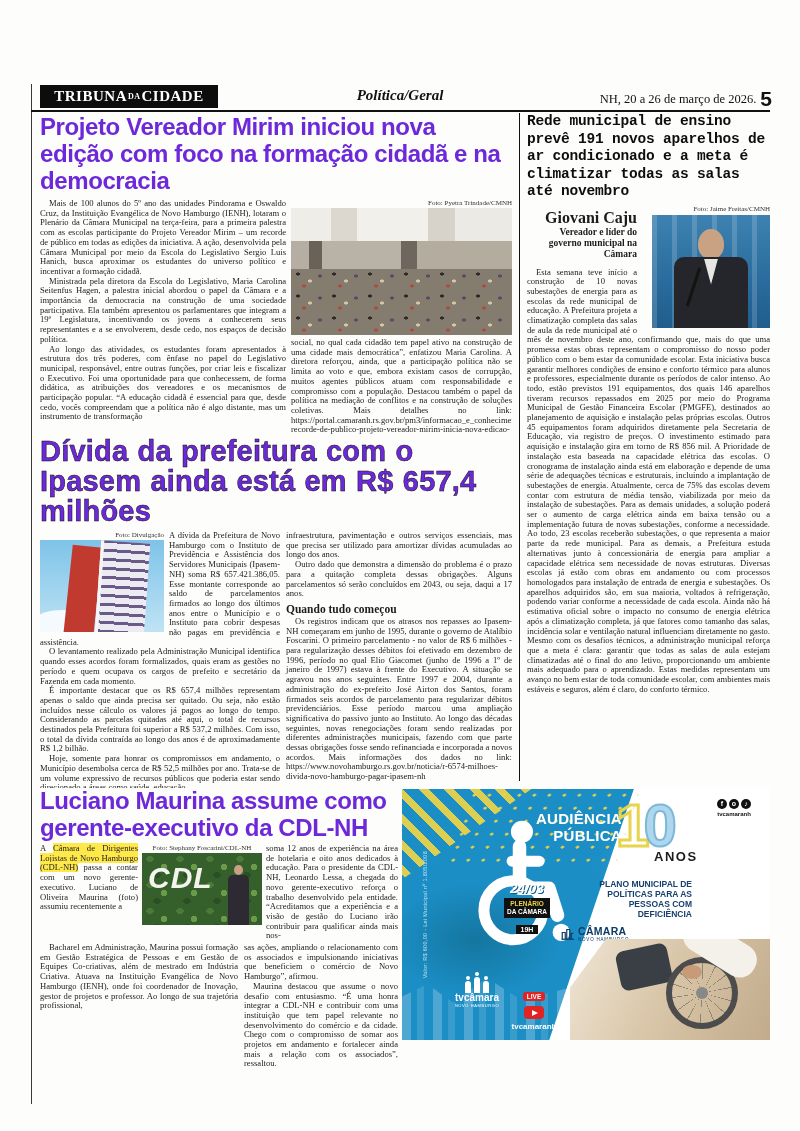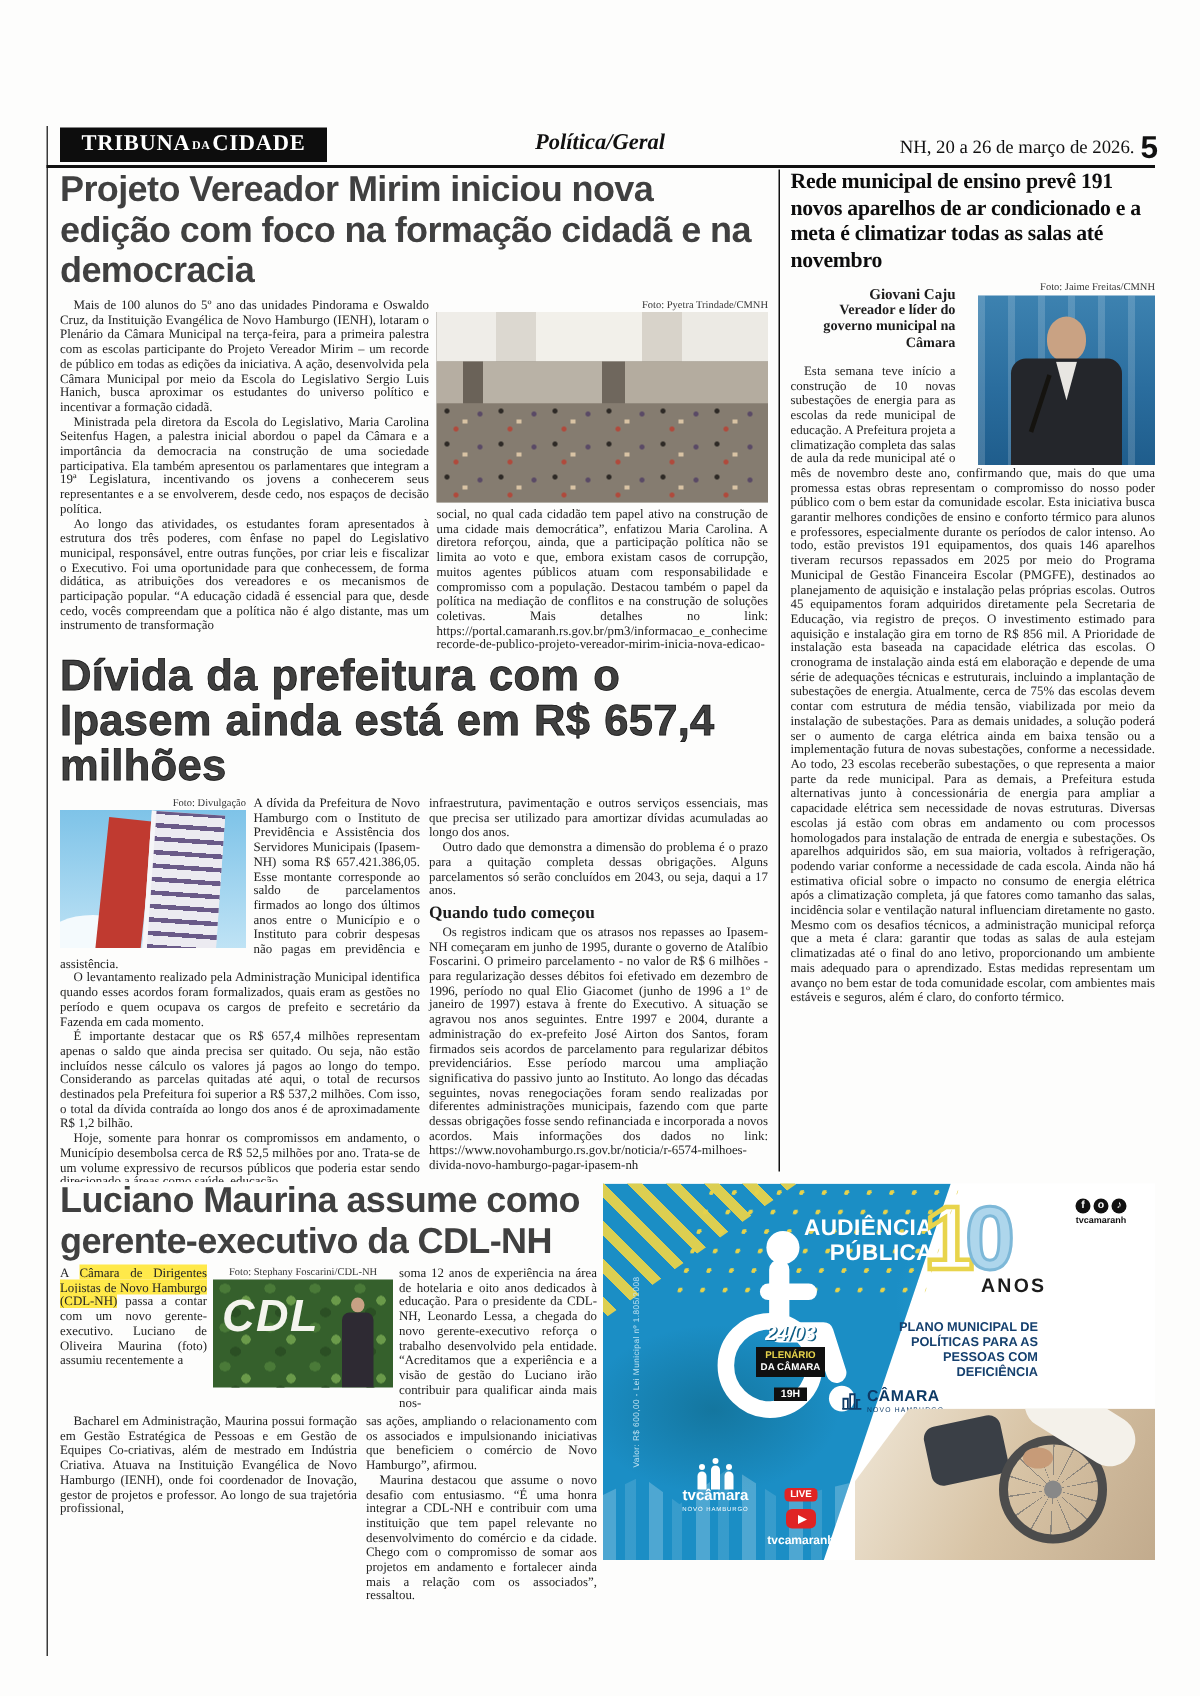--- a/index.html
+++ b/index.html
@@ -16,21 +16,21 @@
          font-weight:bold;font-size:15px;letter-spacing:.5px;}
   .brand .da{font-size:8px;margin:0 1px;align-self:center;}
   .section-title{position:absolute;left:300px;top:87px;width:200px;text-align:center;
          font-weight:bold;font-style:italic;font-size:15px;color:#111;}
   .dateline{position:absolute;right:28px;top:87px;font-size:12.5px;color:#111;white-space:nowrap;}
   .dateline .pagenum{font-family:"Liberation Sans",sans-serif;font-weight:bold;font-size:21px;
          vertical-align:-3px;margin-left:4px;}
 
   
   h1,h2,h3{margin:0;padding:0;}
-  .hl-sans{font-family:"Liberation Sans",sans-serif;font-weight:bold;color:#404040;}
+  .hl-sans{font-family:"Liberation Sans",sans-serif;font-weight:bold;color:#6d28d9;}
   .body-text p{margin:0;text-align:justify;text-indent:9px;font-size:8.6px;line-height:9.7px;color:#222;}
   .body-text p.noindent{text-indent:0;}
   .credit{font-size:7px;color:#333;text-align:right;line-height:9px;}
   .photo{position:relative;overflow:hidden;text-align:right;}
 
   
   .a1{position:absolute;left:40px;top:113px;width:472px;height:322px;overflow:hidden;}
   .a1 h1{font-size:24px;line-height:27px;letter-spacing:-0.4px;}
   .a1 .cols{display:flex;gap:5px;margin-top:5px;}
   .a1 .c1{width:246px;}
@@ -44,35 +44,35 @@
       background-image:
         radial-gradient(3px 2.5px at 7px 5px,#2e2a26 60%,transparent 65%),
         radial-gradient(3px 2.5px at 19px 12px,#d9c3a4 60%,transparent 65%),
         radial-gradient(3px 2.5px at 29px 7px,#5a4a66 60%,transparent 65%),
         radial-gradient(3px 2.5px at 13px 17px,#b04a3c 60%,transparent 65%);
       background-size:36px 22px;}
   .a1 .c2 p{margin-top:3px;}
 
   
   .sb{position:absolute;left:527px;top:113px;width:243px;height:669px;overflow:hidden;}
-  .sb h2{font-family:Liberation Serif, serif;font-weight:bold;font-size:14.5px;line-height:17.5px;
+  .sb h2{font-family:Liberation Mono, monospace;font-weight:bold;font-size:14.5px;line-height:17.5px;
         letter-spacing:-0.2px;color:#0d0d0d;}
   .sb .photo-wrap{float:right;width:118px;margin-left:15px;}
   .photo-speaker{width:118px;height:113px;background:linear-gradient(180deg,#3d82b0,#2a6d9e 55%,#1f5d8c);}
   .photo-speaker .streaks{position:absolute;inset:0;
       background:repeating-linear-gradient(90deg,rgba(255,255,255,.16) 0 5px,transparent 5px 20px);}
   .photo-speaker .head{position:absolute;left:46px;top:14px;width:26px;height:30px;border-radius:50% 50% 45% 45%;
       background:#c9a283;}
   .photo-speaker .torso{position:absolute;left:22px;top:42px;width:74px;height:71px;border-radius:10px 10px 0 0;
       background:#24262b;}
   .photo-speaker .shirt{position:absolute;left:52px;top:44px;width:14px;height:26px;background:#e8e6e2;
       clip-path:polygon(0 0,100% 0,50% 100%);}
   .photo-speaker .mic{position:absolute;left:40px;top:52px;width:3px;height:40px;background:#15130f;transform:rotate(18deg);}
   .sb .byline{text-align:right;font-weight:bold;margin:8px 6px 0 0;}
-  .sb .byline .nm{font-size:10px;}
+  .sb .byline .nm{font-size:16px;}
   .sb .byline .role{font-size:9.5px;line-height:11px;}
   .sb .sb-p{margin-top:8px;}
   .sb .credit{margin:4px 0 1px;}
 
   
   .a2{position:absolute;left:40px;top:436px;width:472px;height:352px;overflow:hidden;}
   .a2 h1{font-size:29px;line-height:30px;letter-spacing:.2px;word-spacing:1px;-webkit-text-stroke:.5px #0d0d0d;}
   .a2 .cols{display:flex;gap:6px;margin-top:5px;}
   .a2 .c1{width:240px;}
   .a2 .c2{width:226px;}

